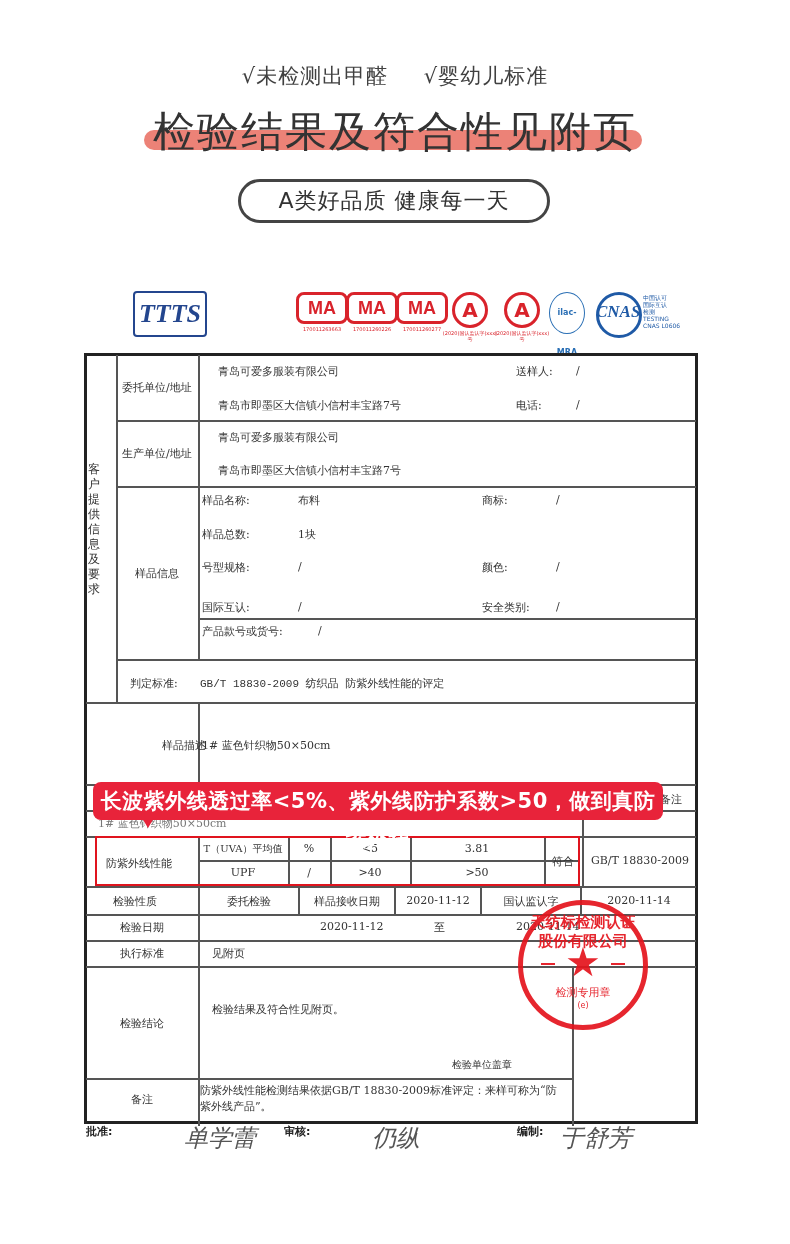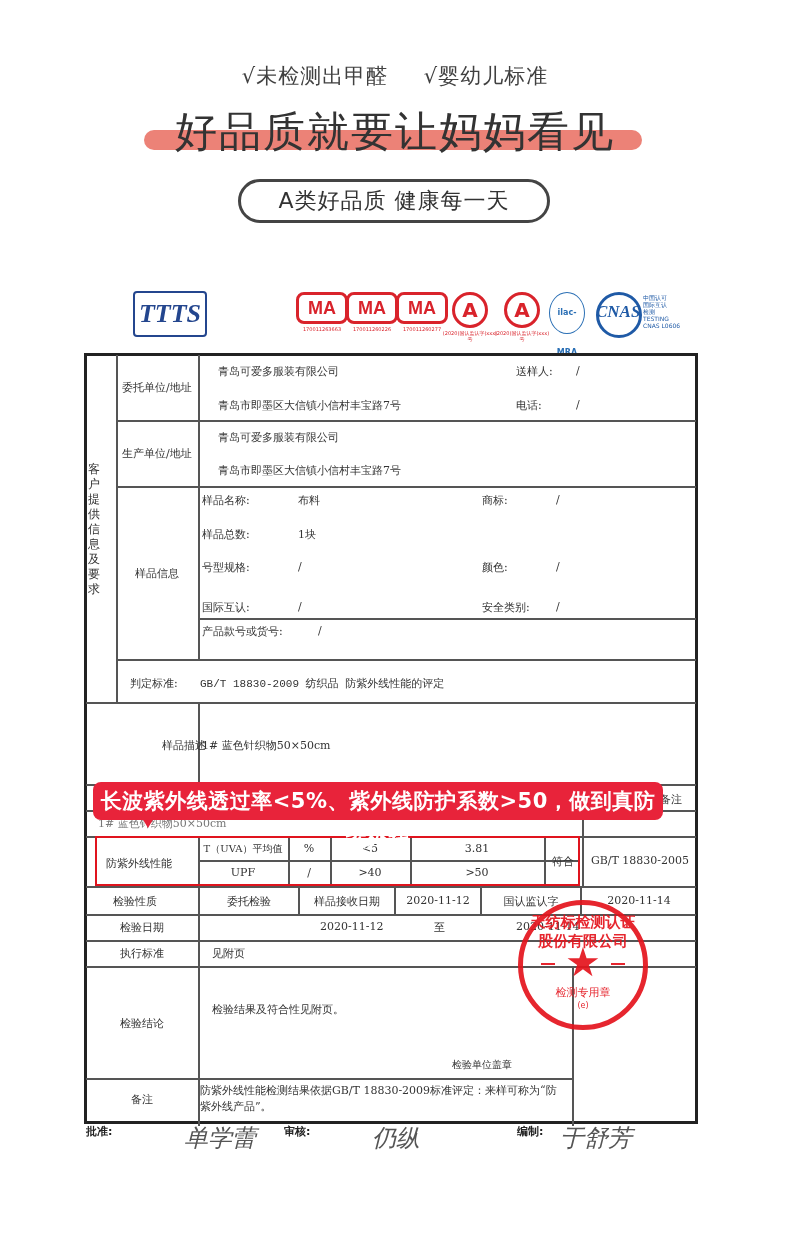--- a/index.html
+++ b/index.html
@@ -44,21 +44,21 @@
   .sig { top:1122px; font-size:24px; color:#555; font-family:"DejaVu Serif", serif; font-style:italic; }
 </style>
 </head>
 <body>
 
 <div class="abs checks">
   <span>√未检测出甲醛</span>
   <span>√婴幼儿标准</span>
 </div>
 <div class="abs highlight-bar"></div>
-<div class="abs headline">好品质就要让妈妈看见</div>
+<div class="abs headline">检验结果及符合性见附页</div>
 <div class="abs pill">A类好品质  健康每一天</div>
 
 <div class="abs logo-ttts">TTTS</div>
 
 <div class="abs cert" style="left:296px;">
   <div class="ma">MA</div>
   <div class="num">170011263663</div>
 </div>
 <div class="abs cert" style="left:346px;">
   <div class="ma">MA</div>
@@ -167,21 +167,21 @@
 <div class="abs t" style="left:106px; top:856px;">防紫外线性能</div>
 <div class="abs t tc" style="left:198px; top:842px; width:90px; font-size:10px;">T（UVA）平均值</div>
 <div class="abs t tc" style="left:288px; top:842px; width:42px;">%</div>
 <div class="abs t tc" style="left:330px; top:842px; width:80px;">&lt;5</div>
 <div class="abs t tc" style="left:410px; top:842px; width:134px;">3.81</div>
 <div class="abs t tc" style="left:198px; top:866px; width:90px;">UPF</div>
 <div class="abs t tc" style="left:288px; top:866px; width:42px;">/</div>
 <div class="abs t tc" style="left:330px; top:866px; width:80px;">&gt;40</div>
 <div class="abs t tc" style="left:410px; top:866px; width:134px;">&gt;50</div>
 <div class="abs t tc" style="left:544px; top:854px; width:38px;">符合</div>
-<div class="abs t tc" style="left:584px; top:854px; width:112px;">GB/T 18830-2005</div>
+<div class="abs t tc" style="left:584px; top:854px; width:112px;">GB/T 18830-2009</div>
 
 <div class="abs t tc" style="left:79px; top:894px; width:112px;">检验性质</div>
 <div class="abs t tc" style="left:200px; top:894px; width:98px;">委托检验</div>
 <div class="abs t tc" style="left:300px; top:894px; width:94px;">样品接收日期</div>
 <div class="abs t tc" style="left:396px; top:894px; width:84px;">2020-11-12</div>
 <div class="abs t tc" style="left:482px; top:894px; width:98px;">国认监认字</div>
 <div class="abs t tc" style="left:582px; top:894px; width:114px;">2020-11-14</div>
 
 <div class="abs t tc" style="left:86px; top:920px; width:112px;">检验日期</div>
 <div class="abs t" style="left:320px; top:920px;">2020-11-12</div>

